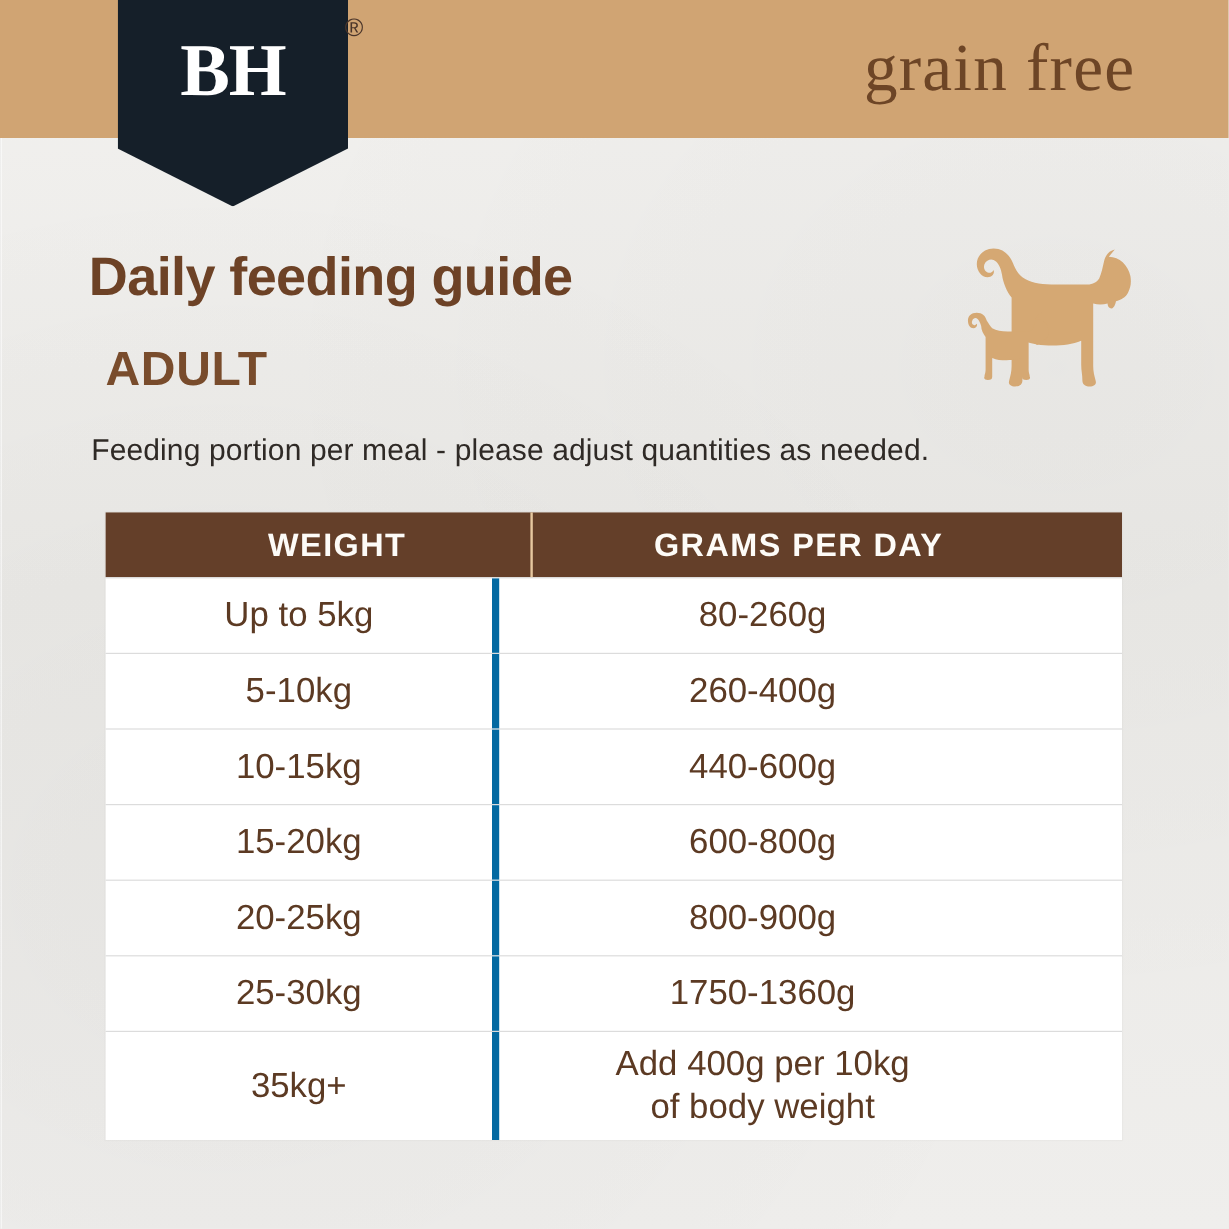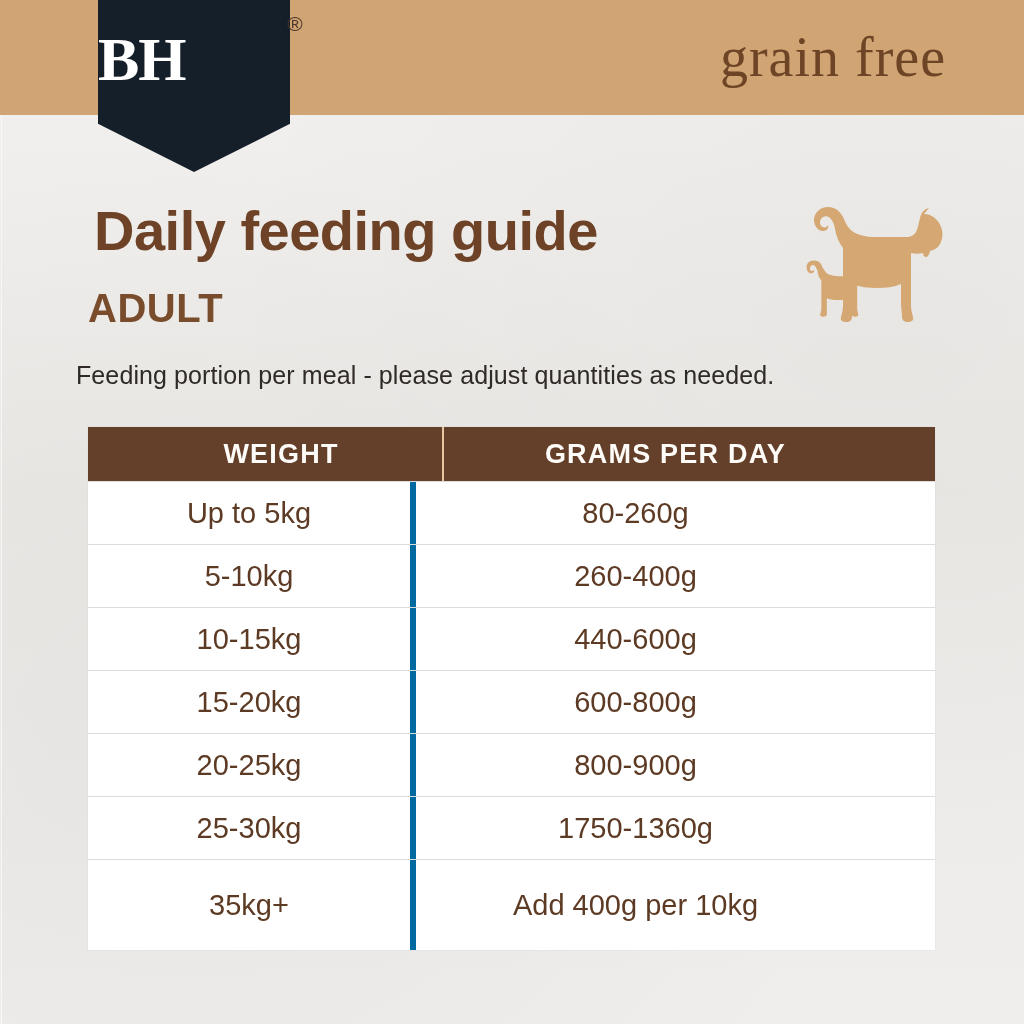--- a/index.html
+++ b/index.html
@@ -44,21 +44,21 @@
   .shield {
     position: absolute;
     left: 98px;
     top: 0;
     width: 192px;
     height: 172px;
     background: #151f29;
     clip-path: polygon(0 0, 100% 0, 100% 72%, 50% 100%, 0 72%);
     display: flex;
     align-items: flex-start;
-    justify-content: flex-start;
+    justify-content: center;
   }
   .shield-text {
     margin-top: 28px;
     color: #ffffff;
     font-family: "Liberation Serif", serif;
     font-weight: bold;
     font-size: 62px;
     letter-spacing: -1px;
     line-height: 1;
   }
@@ -84,24 +84,24 @@
     font-family: "Liberation Serif", serif;
     font-size: 56px;
     line-height: 86px;
     letter-spacing: 1px;
     font-weight: 400;
   }
 
   
   .title {
     position: absolute;
-    left: 94px;
+    left: 74px;
     top: 198px;
     color: #6d4226;
-    font-size: 56px;
+    font-size: 45px;
     line-height: 66px;
     font-weight: bold;
     letter-spacing: -0.5px;
   }
   .subtitle {
     position: absolute;
     left: 88px;
     top: 285px;
     color: #794c2c;
     font-size: 40px;
@@ -249,18 +249,19 @@
     </div>
     <div class="trow">
       <div class="td col-a">25-30kg</div>
       <div class="td col-b">1750-1360g</div>
     </div>
     <div class="trow tall">
       <div class="td col-a">35kg+</div>
       <div class="td col-b">
         <span>
           <span class="multi">Add 400g per 10kg</span>
+          <span class="multi">of body weight</span>
         </span>
       </div>
     </div>
 
   </div>
 </div>
 
 </body></html>

